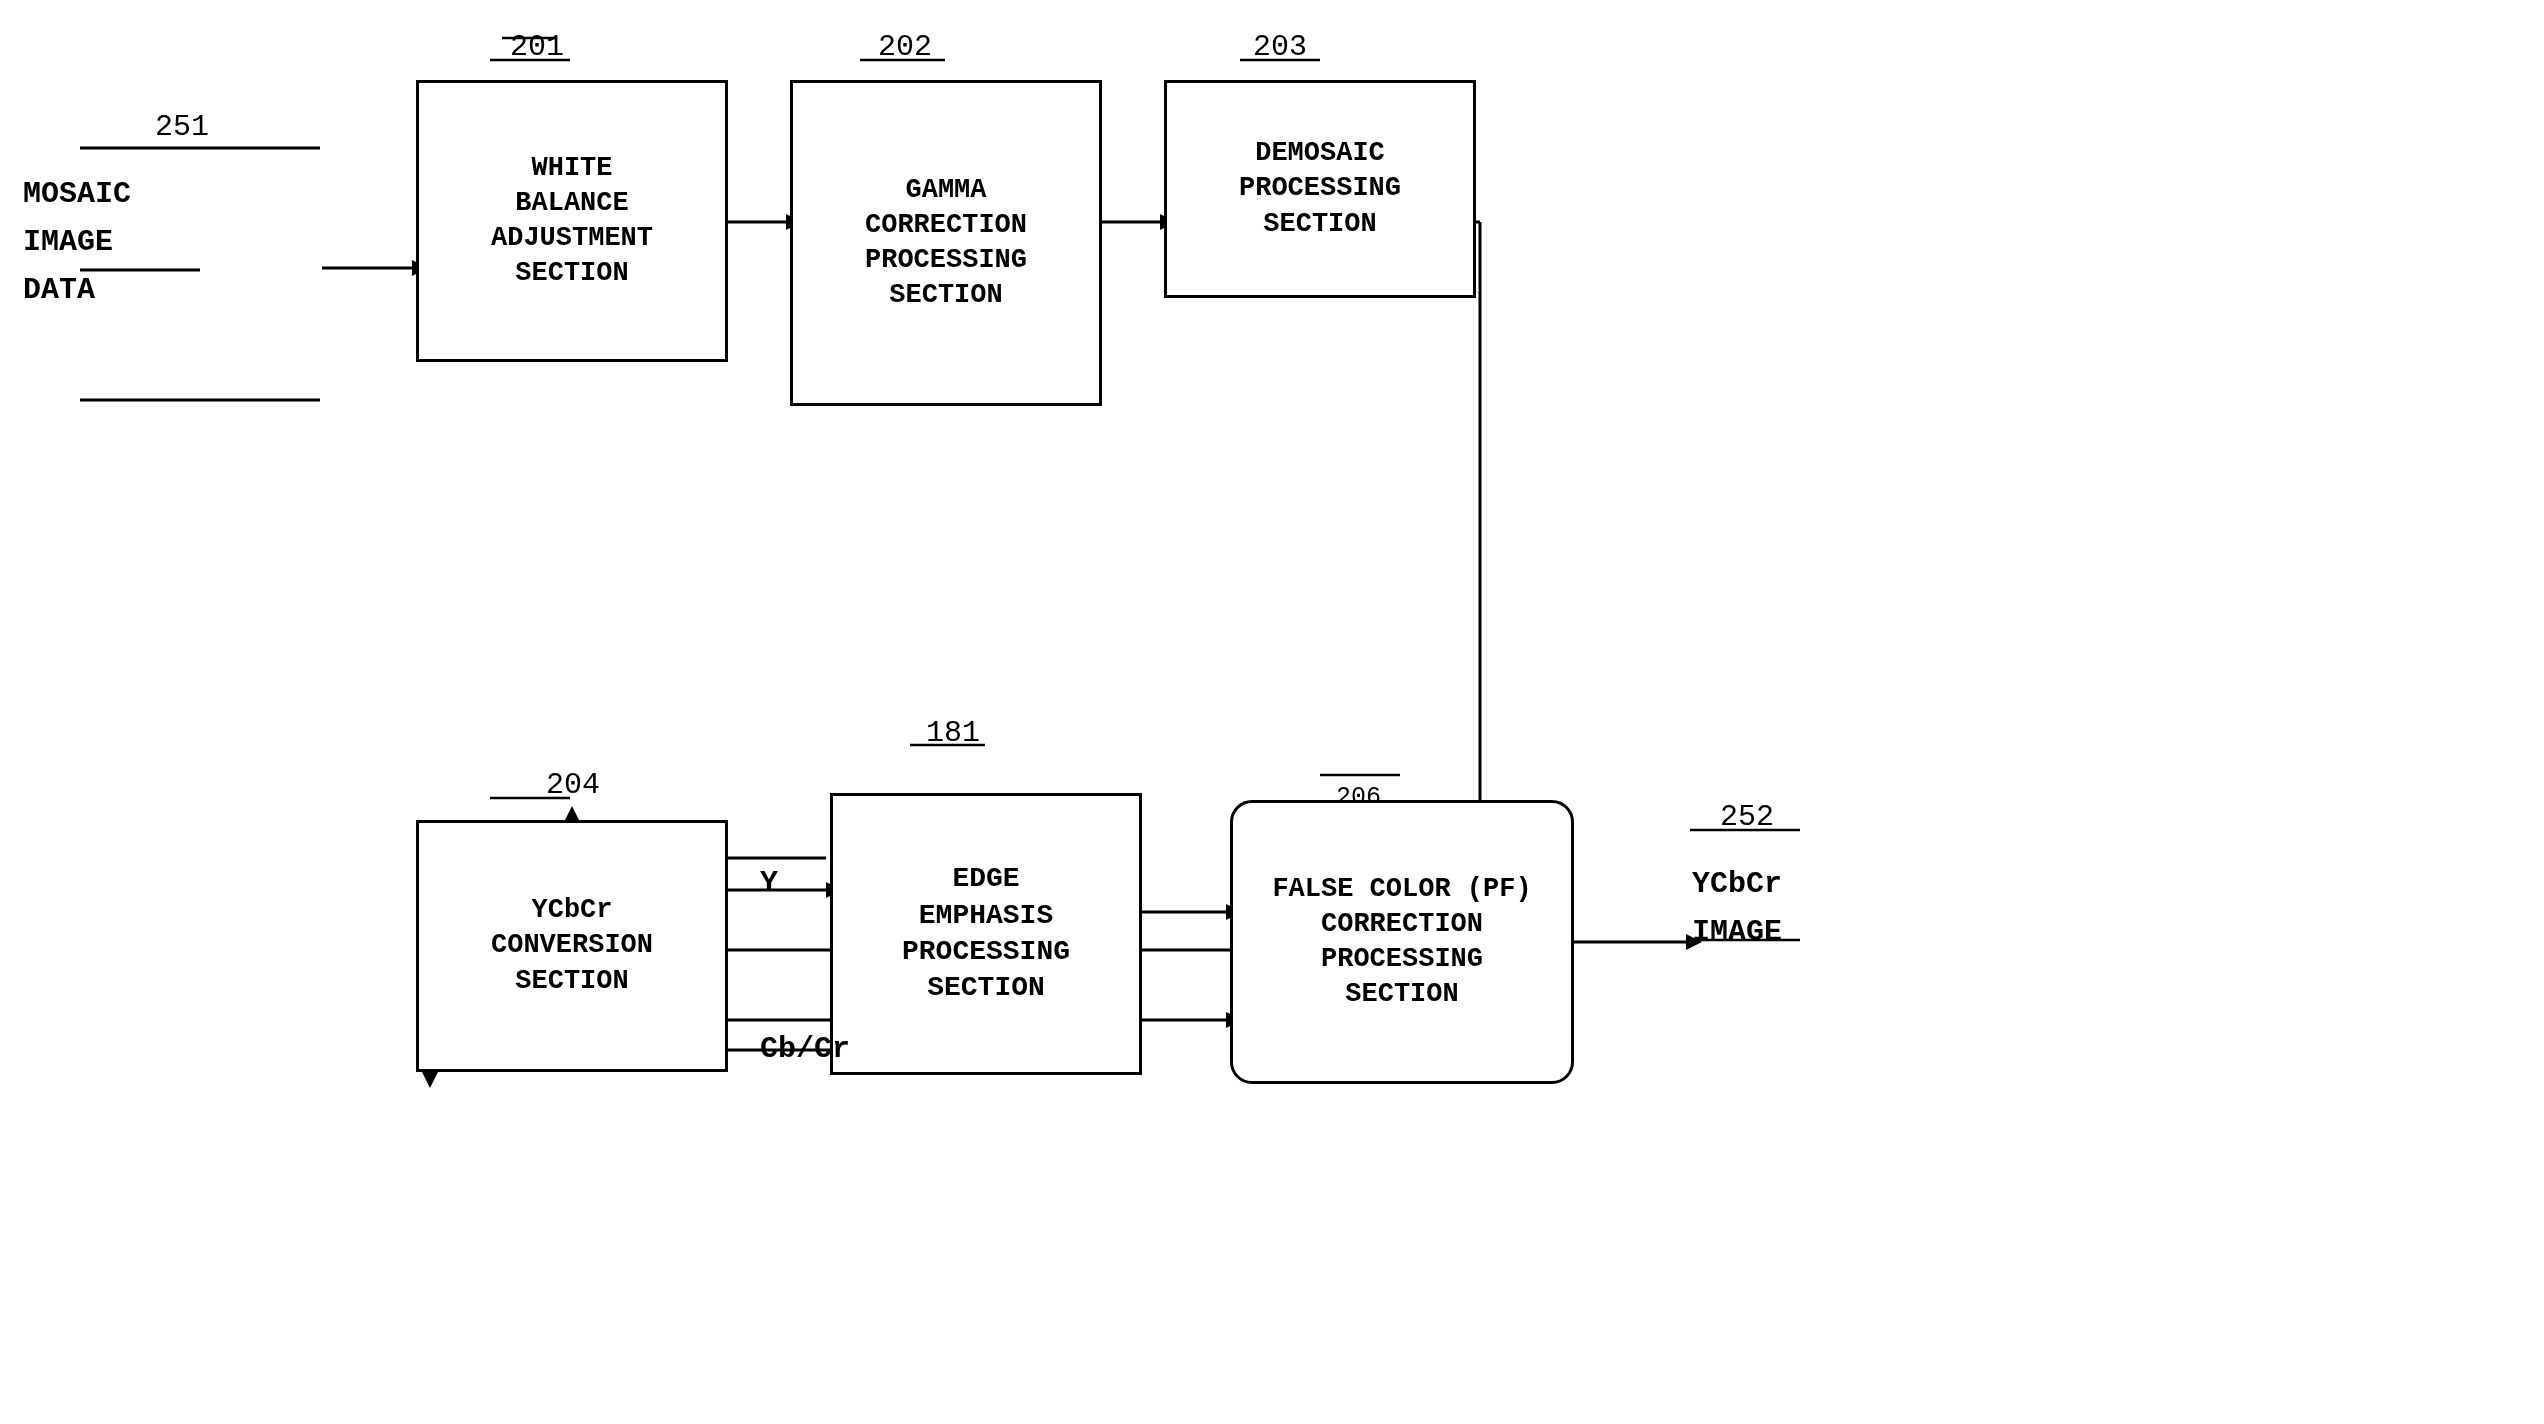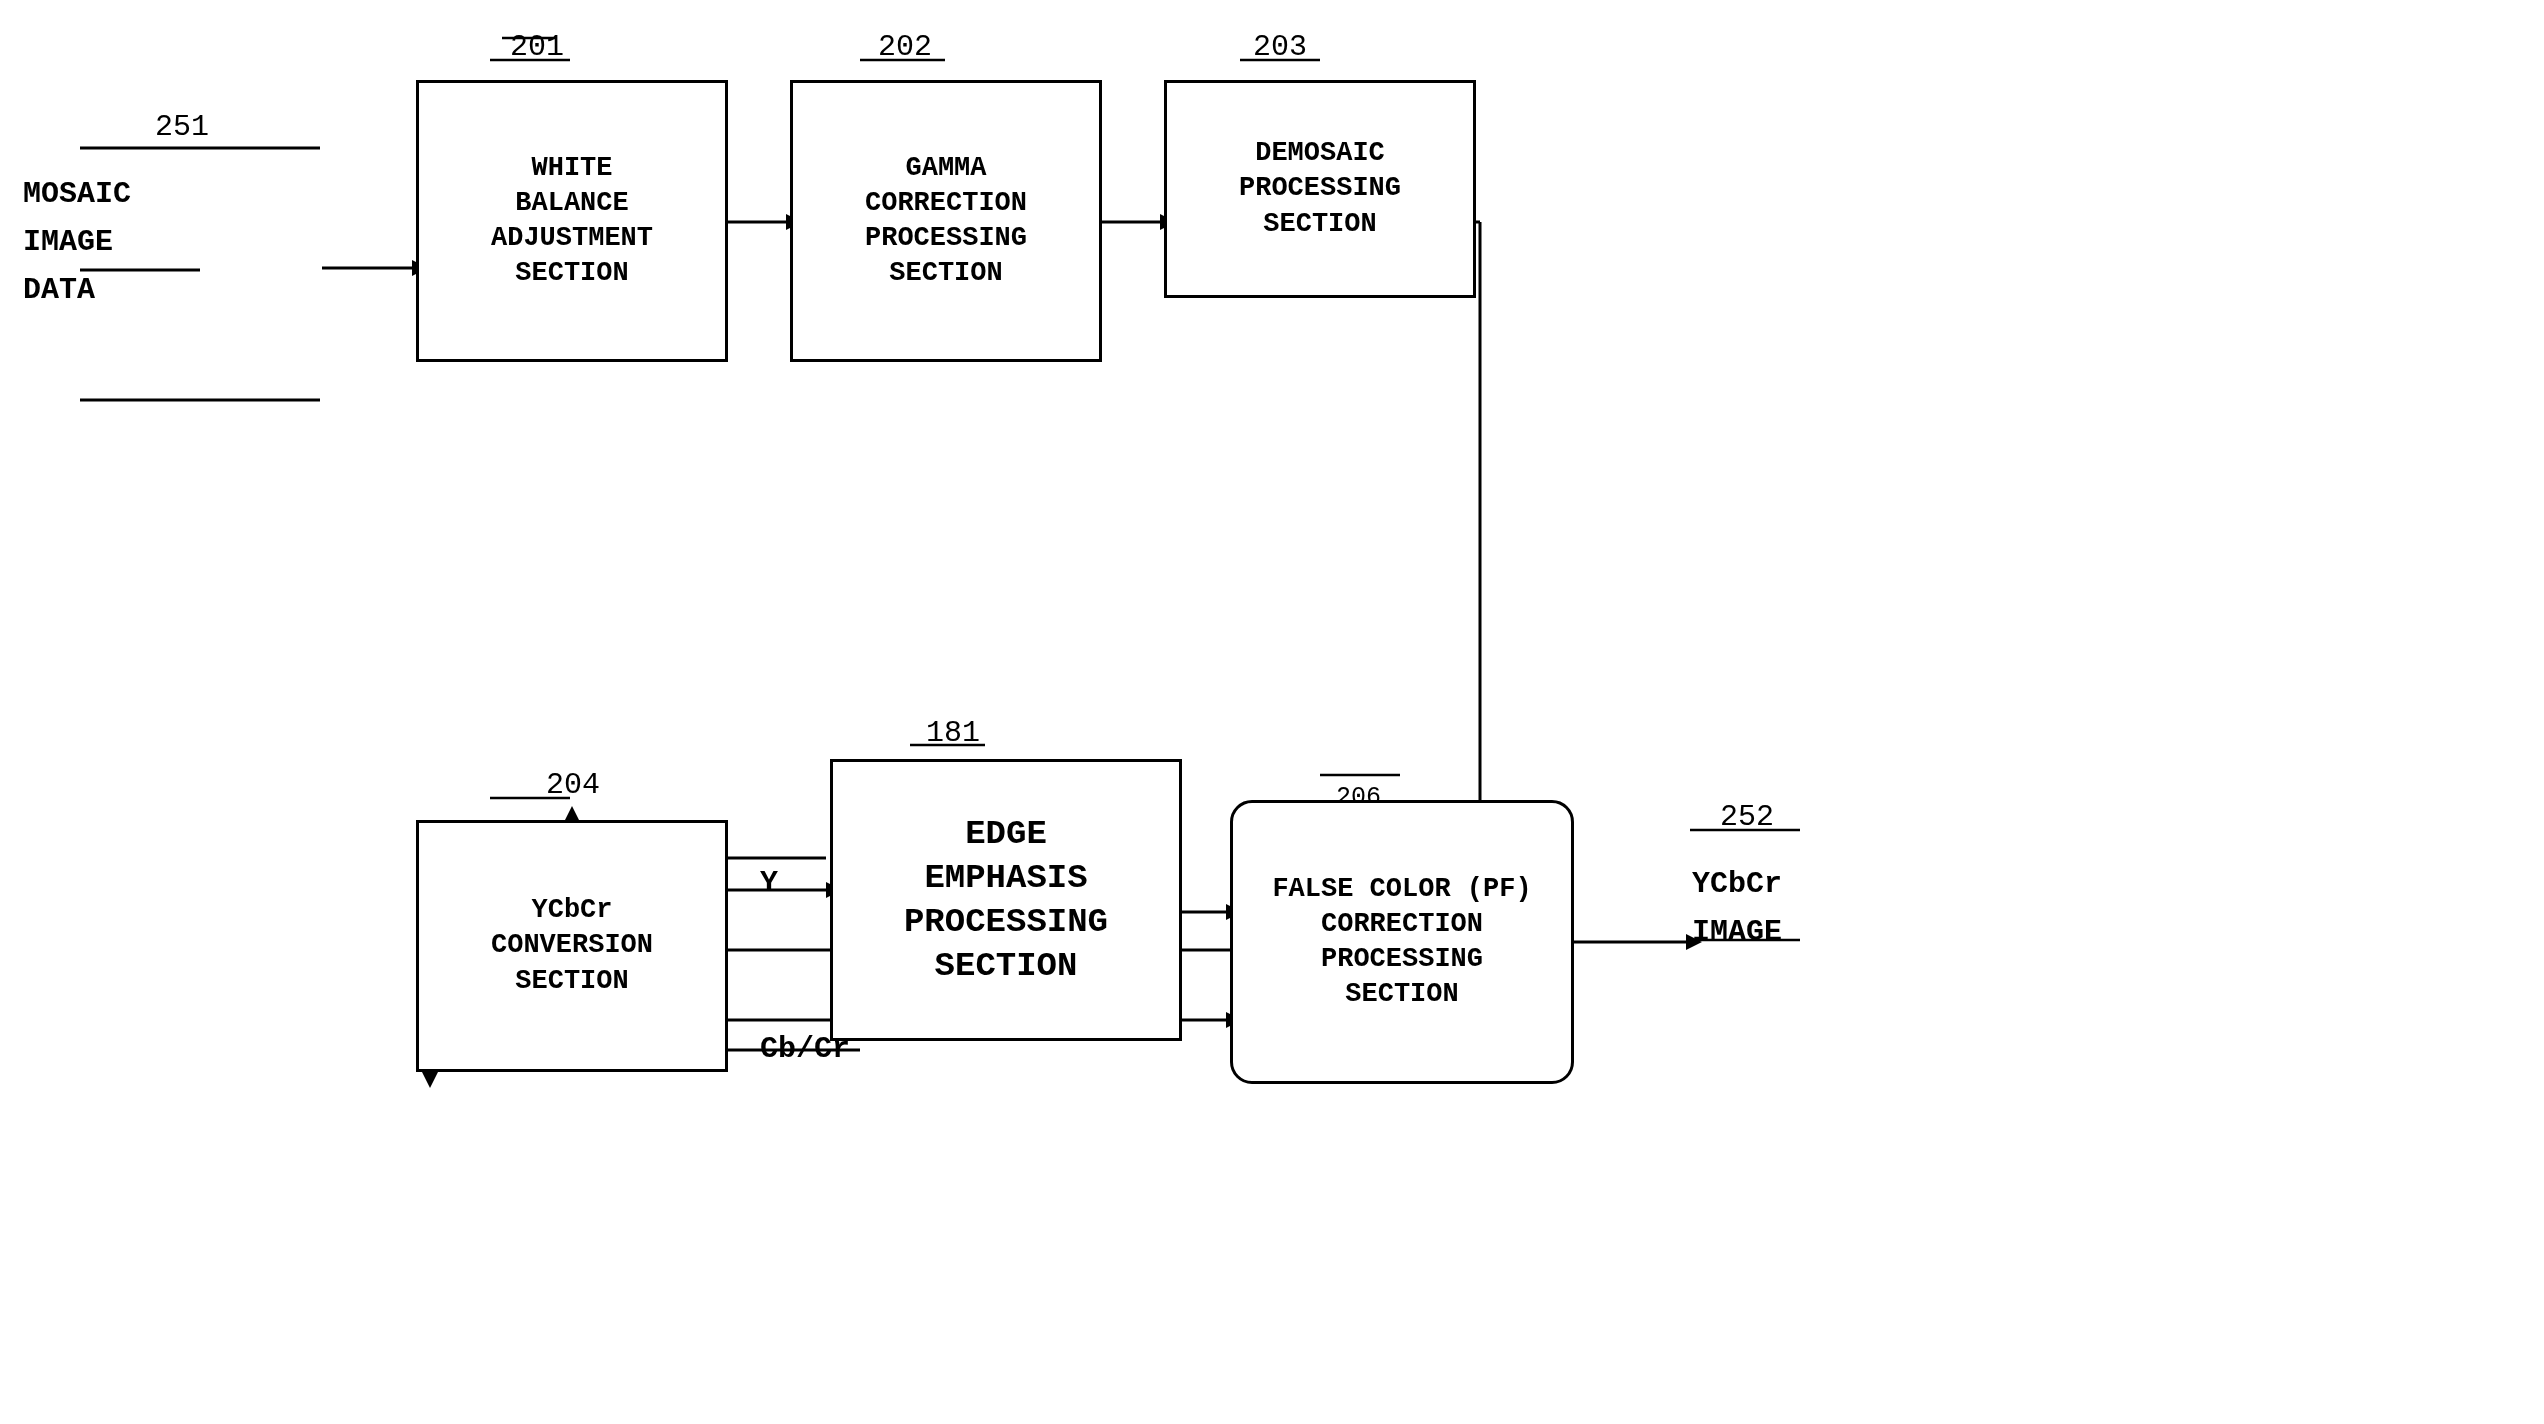--- a/index.html
+++ b/index.html
@@ -131,33 +131,33 @@
   <div class="ref-num" style="position:absolute; left:926px; top:716px; font-size:30px;">181</div>
 
   <div class="ref-num" style="position:absolute; left:1336px; top:746px; font-size:25px;margin-top:37px;">206</div>
 
   <div class="ref-num" style="position:absolute; left:1720px; top:800px; font-size:30px;">252</div>
 
   <div class="block" style="left:416px; top:80px; width:312px; height:282px; font-size:27px;">
     WHITE<br>BALANCE<br>ADJUSTMENT<br>SECTION
   </div>
 
-  <div class="block" style="left:790px; top:80px; width:312px; height:282px; font-size:27px;">
+  <div class="block" style="left:790px; top:80px; width:312px; height:326px; font-size:27px;">
     GAMMA<br>CORRECTION<br>PROCESSING<br>SECTION
   </div>
 
   <div class="block" style="left:1164px; top:80px; width:312px; height:218px; font-size:27px;">
     DEMOSAIC<br>PROCESSING<br>SECTION
   </div>
 
   <div class="block" style="left:416px; top:820px; width:312px; height:252px; font-size:27px;">
     YCbCr<br>CONVERSION<br>SECTION
   </div>
 
-  <div class="block" style="left:830px; top:759px; width:352px; height:282px; font-size:34px;">
+  <div class="block" style="left:830px; top:793px; width:312px; height:282px; font-size:28px;">
     EDGE<br>EMPHASIS<br>PROCESSING<br>SECTION
   </div>
 
   <div class="block" style="left:1230px; top:800px; width:344px; height:284px; font-size:27px;border-radius:22px;">
     FALSE COLOR (PF)<br>CORRECTION<br>PROCESSING<br>SECTION
   </div>
 
   <div class="label" style="position:absolute; left:760px; top:862px; font-size:30px;">Y</div>
 
   <div class="label" style="position:absolute; left:760px; top:1028px; font-size:30px;">Cb/Cr</div>

